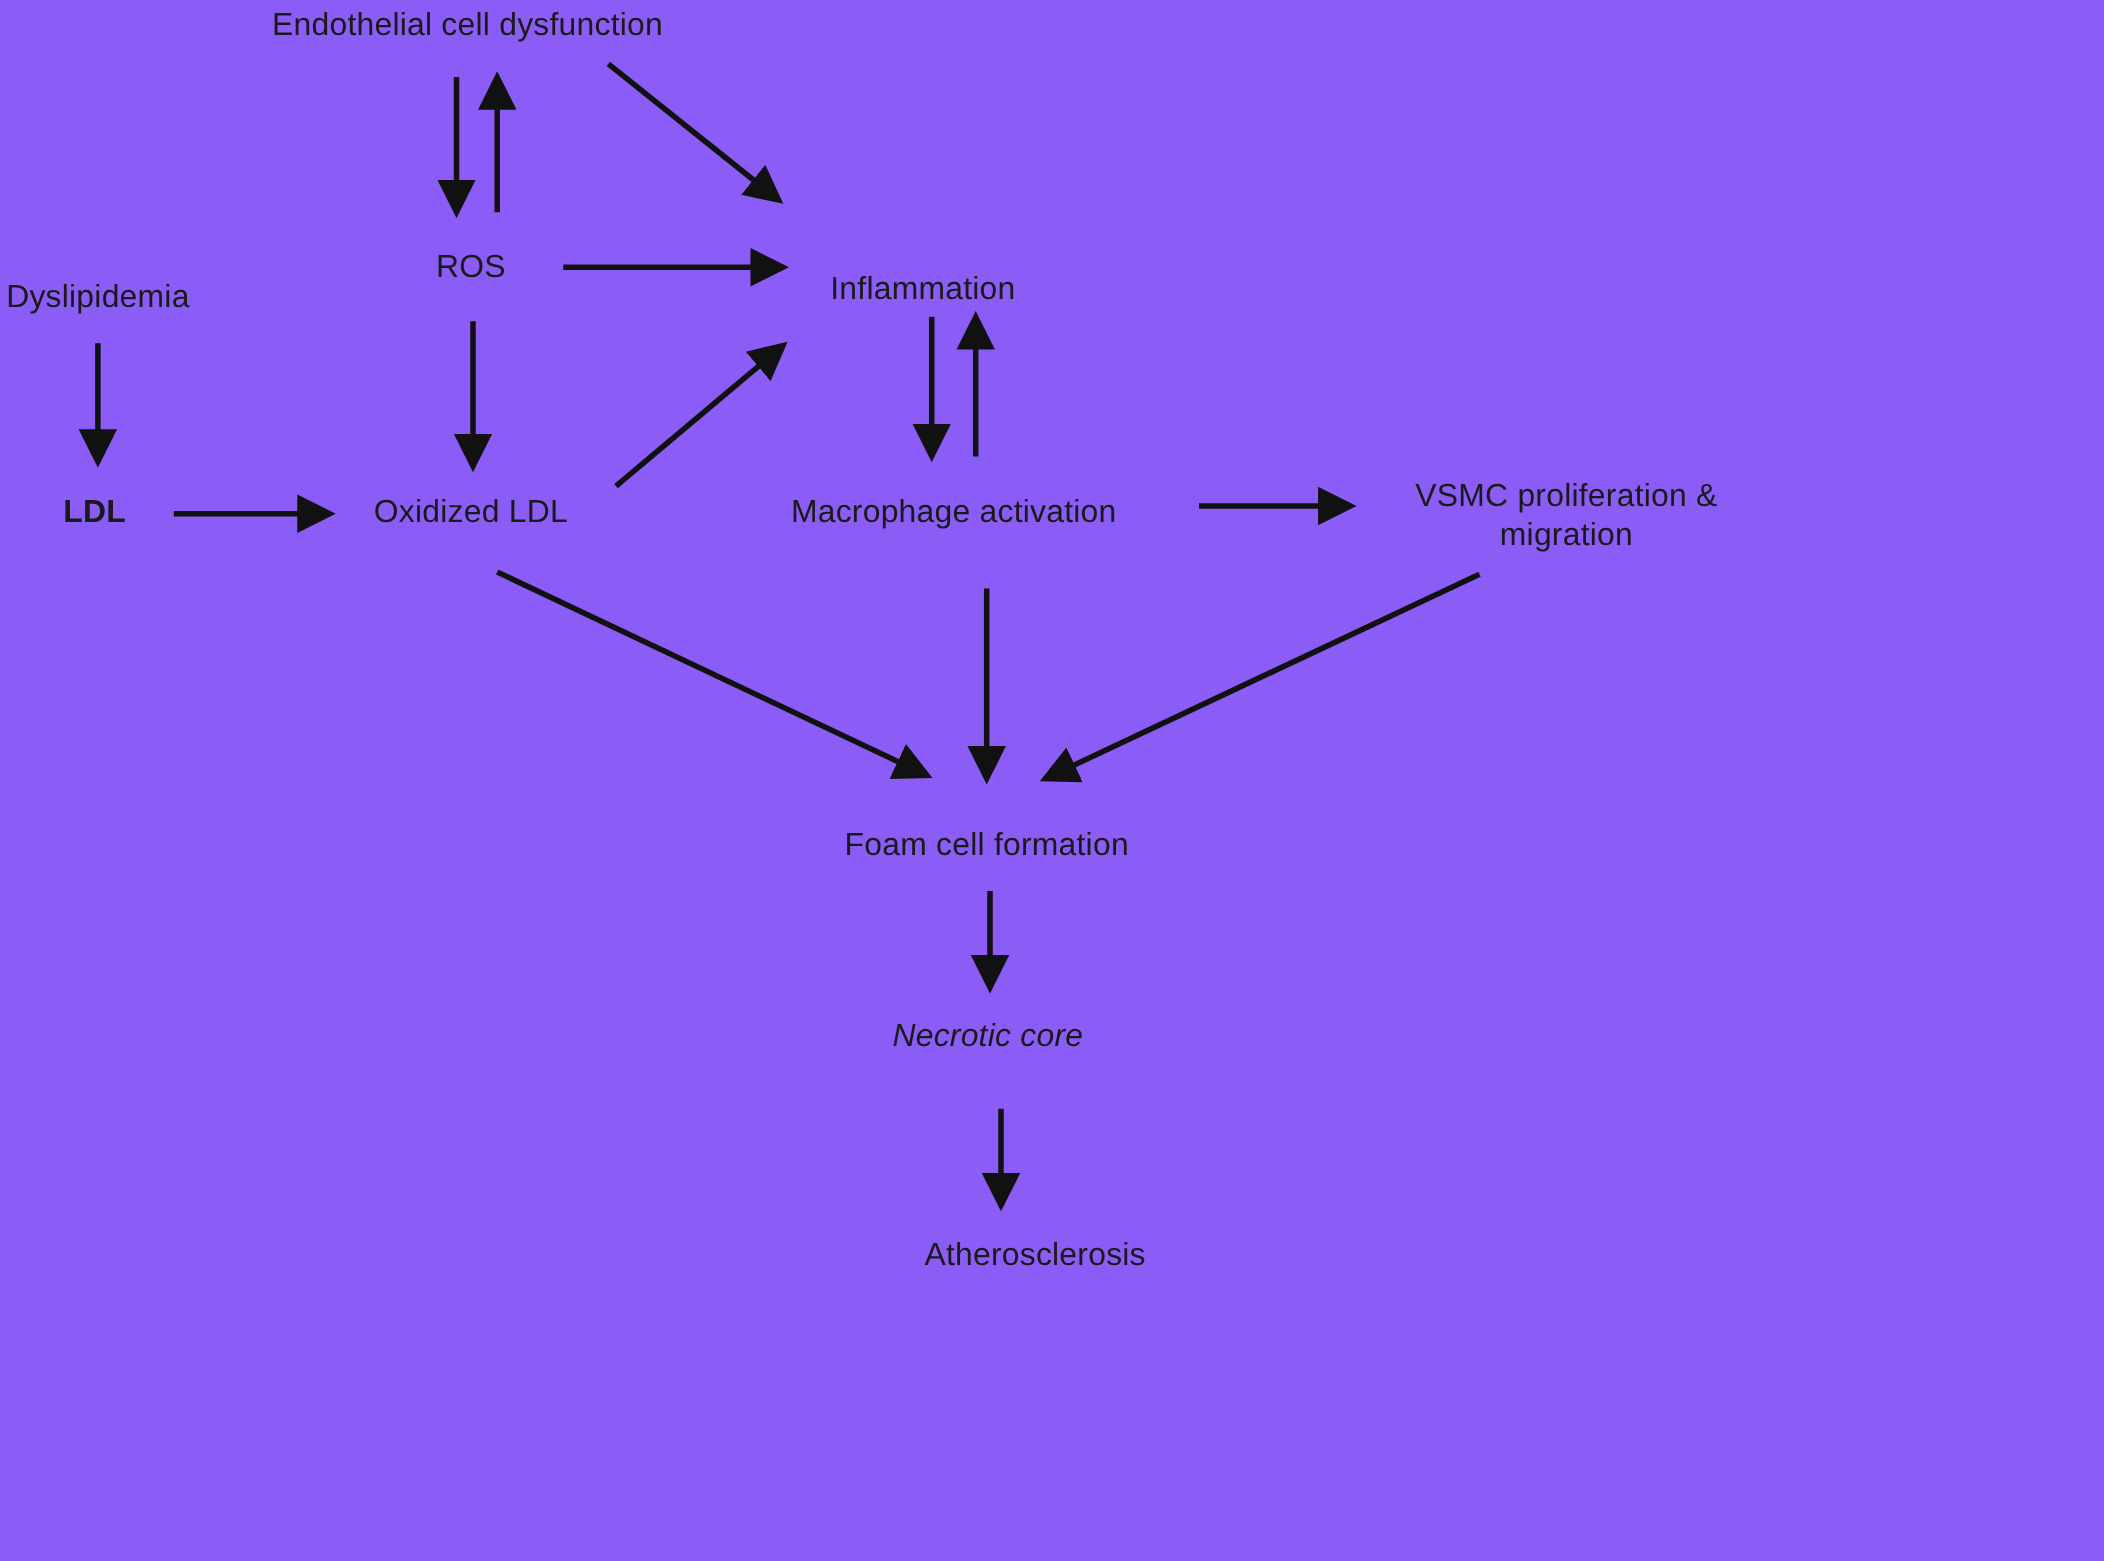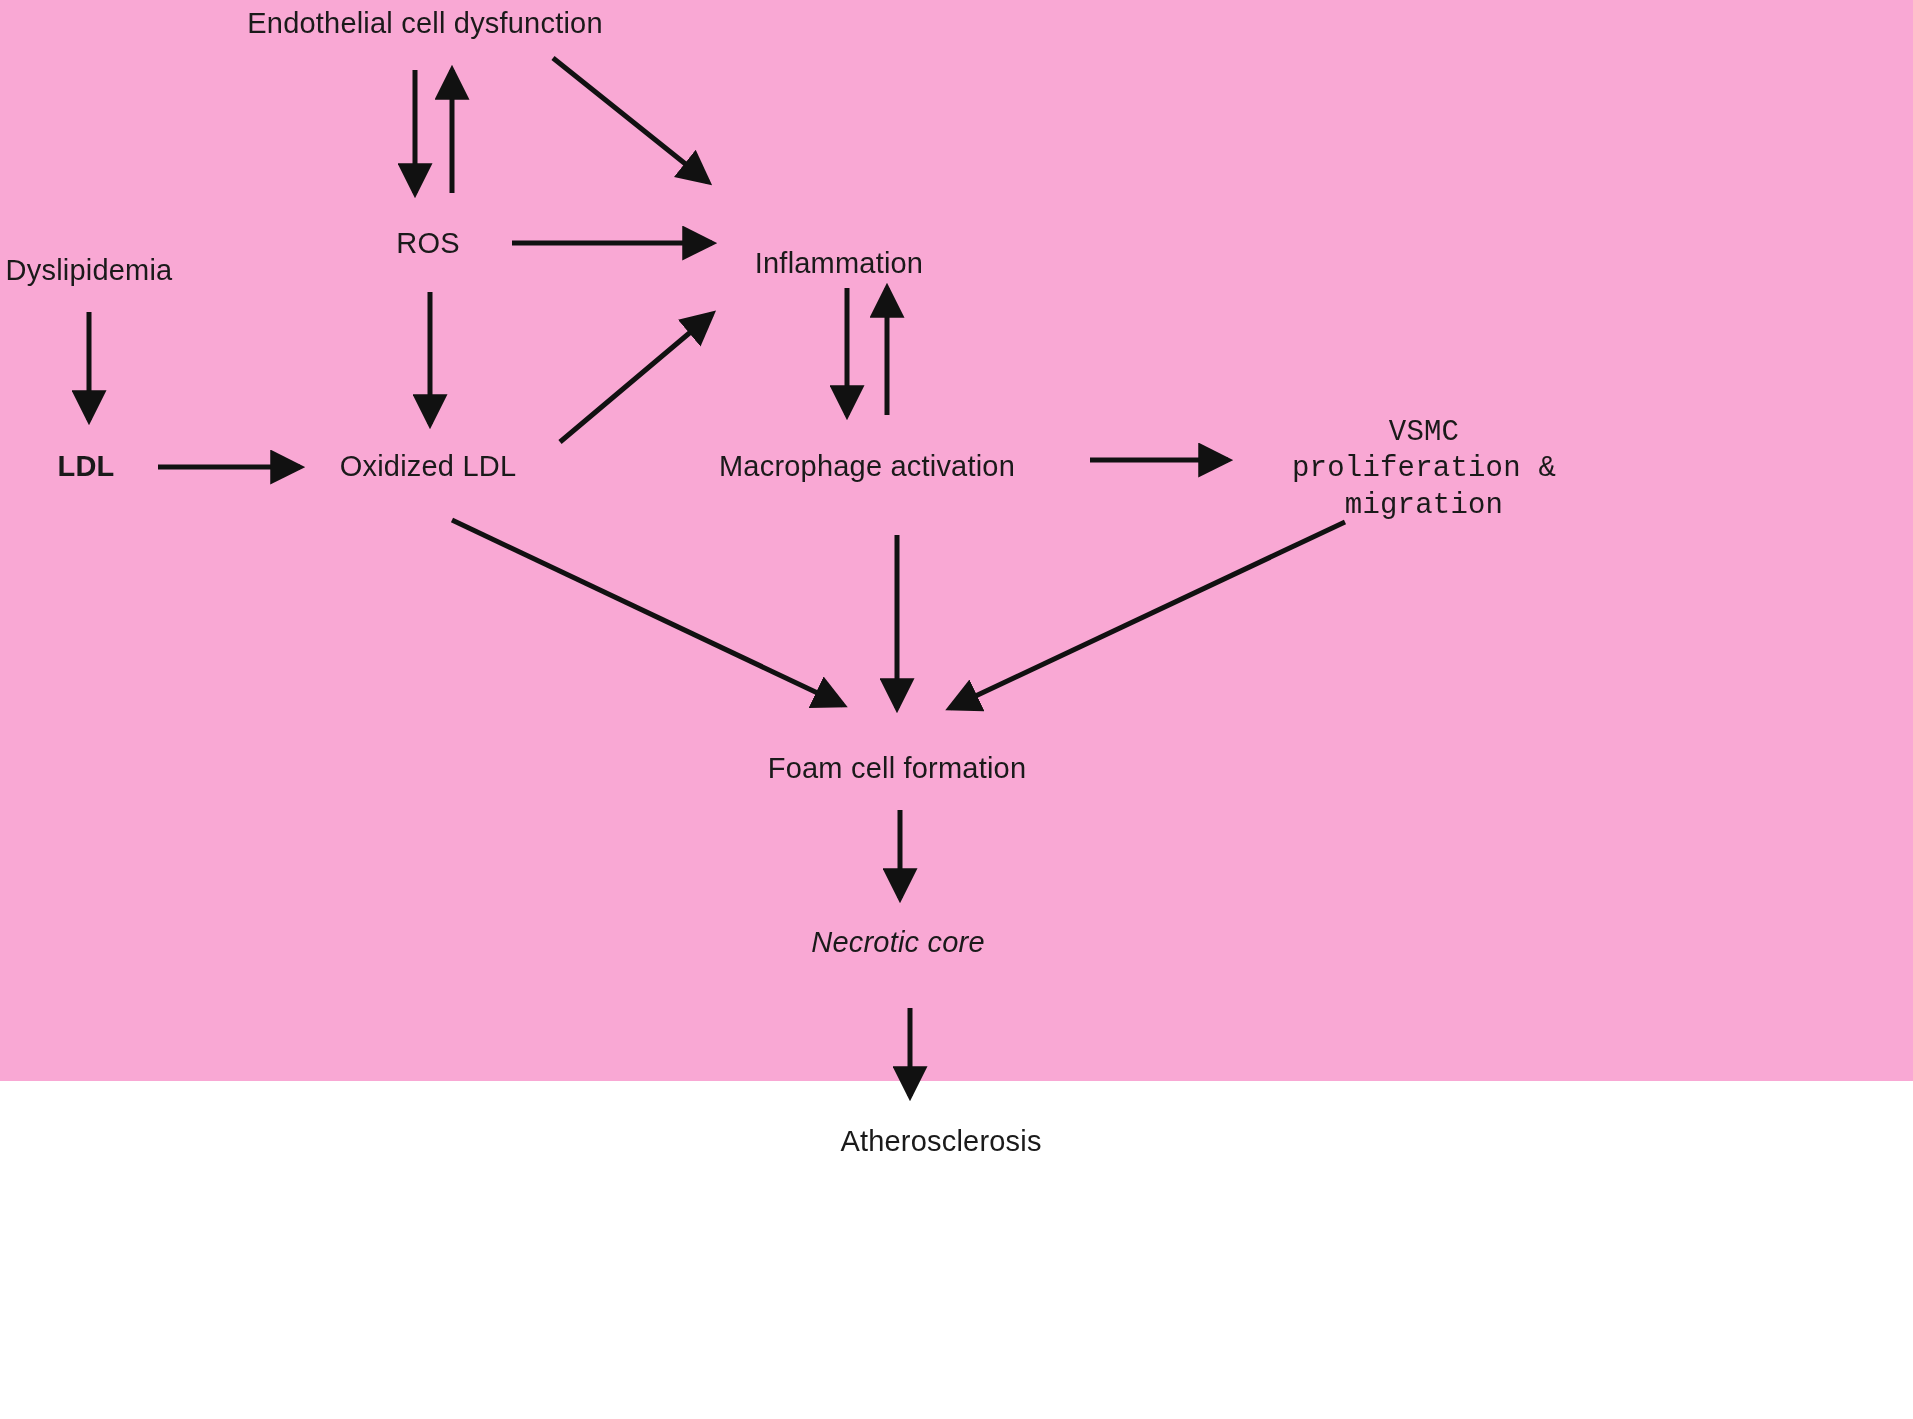--- a/index.html
+++ b/index.html
@@ -7,22 +7,22 @@
     padding: 0;
     width: 1913px;
     height: 1419px;
     background: #ffffff;
     font-family: "Liberation Sans", "DejaVu Sans", sans-serif;
     overflow: hidden;
   }
   .canvas {
     position: relative;
     width: 1913px;
-    height: 1081px;
-    background: #f9a8d4;
+    height: 1419px;
+    background: #8b5cf6;
   }
   svg.arrows {
     position: absolute;
     left: 0;
     top: 0;
     width: 1913px;
     height: 1419px;
   }
   .node {
     position: absolute;
@@ -90,21 +90,21 @@
   <div class="node" style="left:839px; top:243px;margin-top:20px;">Inflammation</div>
 
   <div class="node" style="left:89px; top:270px;">Dyslipidemia</div>
 
   <div class="node" style="left:86px; top:466px;font-weight:bold;">LDL</div>
 
   <div class="node" style="left:428px; top:466px;">Oxidized LDL</div>
 
   <div class="node" style="left:867px; top:466px;">Macrophage activation</div>
 
-  <div class="node wrap" style="left:1424px; top:469px; width:310px;font-family:Liberation Mono, monospace;">VSMC proliferation &amp; migration</div>
+  <div class="node wrap" style="left:1424px; top:469px; width:310px;">VSMC proliferation &amp; migration</div>
 
   <div class="node" style="left:897px; top:768px;">Foam cell formation</div>
 
   <div class="node" style="left:898px; top:942px;font-style:italic;">Necrotic core</div>
 
   <div class="node" style="left:901px; top:1141px;margin-left:40px;">Atherosclerosis</div>
 
 </div>
 
 </body></html>

